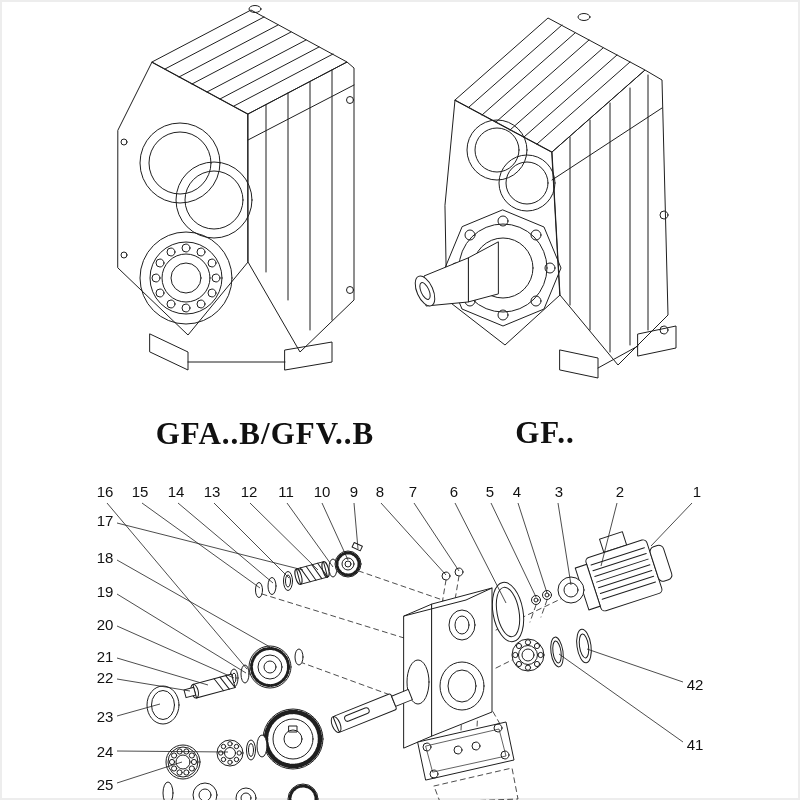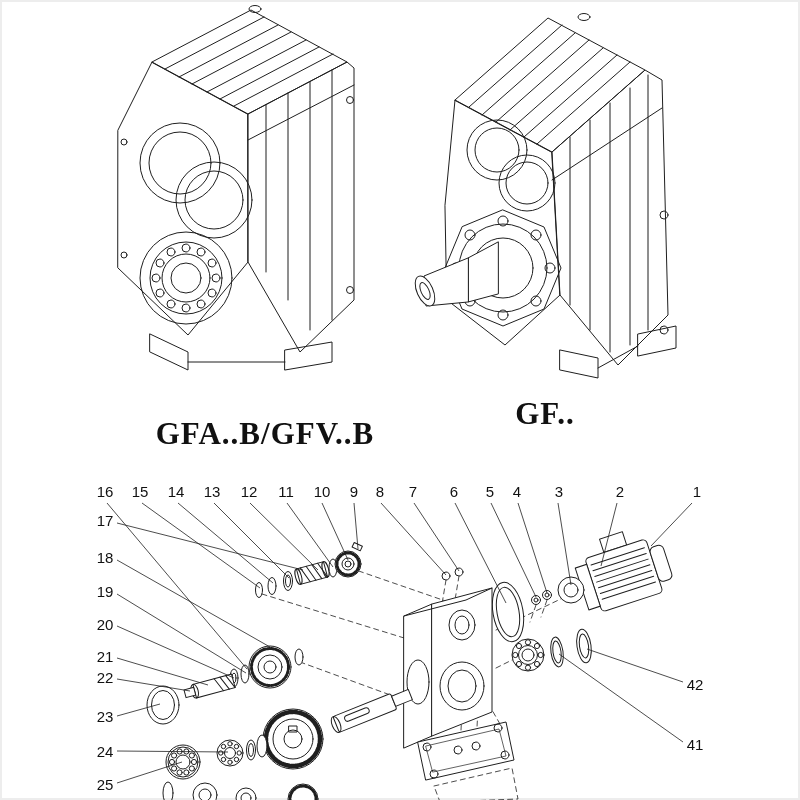--- a/index.html
+++ b/index.html
@@ -10,21 +10,21 @@
   .wf{fill:#ffffff;}
   .dash{stroke-dasharray:5 4;stroke-width:.8;}
   .teeth{stroke-dasharray:2.4 1.8;stroke-width:3;}
   .teeth4{stroke-dasharray:2.6 2;stroke-width:4.5;}
   .thin{stroke-width:.7;}
   .cl{stroke:#1f1f1f;stroke-width:.8;fill:none;}
   .callout-num{font-family:"Liberation Sans",sans-serif;font-size:15px;fill:#111;stroke:none;text-anchor:middle;}
   .model-label{position:absolute;font-family:"Liberation Serif",serif;font-weight:700;
                font-size:31px;letter-spacing:1px;color:#111;text-align:center;}
   .label-left{left:110px;top:416px;width:310px;}
-  .label-right{left:460px;top:396px;width:170px;}
+  .label-right{left:460px;top:415px;width:170px;}
 </style>
 </head>
 <body>
 
 <div class="page">
 
 <svg width="800" height="800" viewBox="0 0 800 800">
 
   <g class="art">
 

